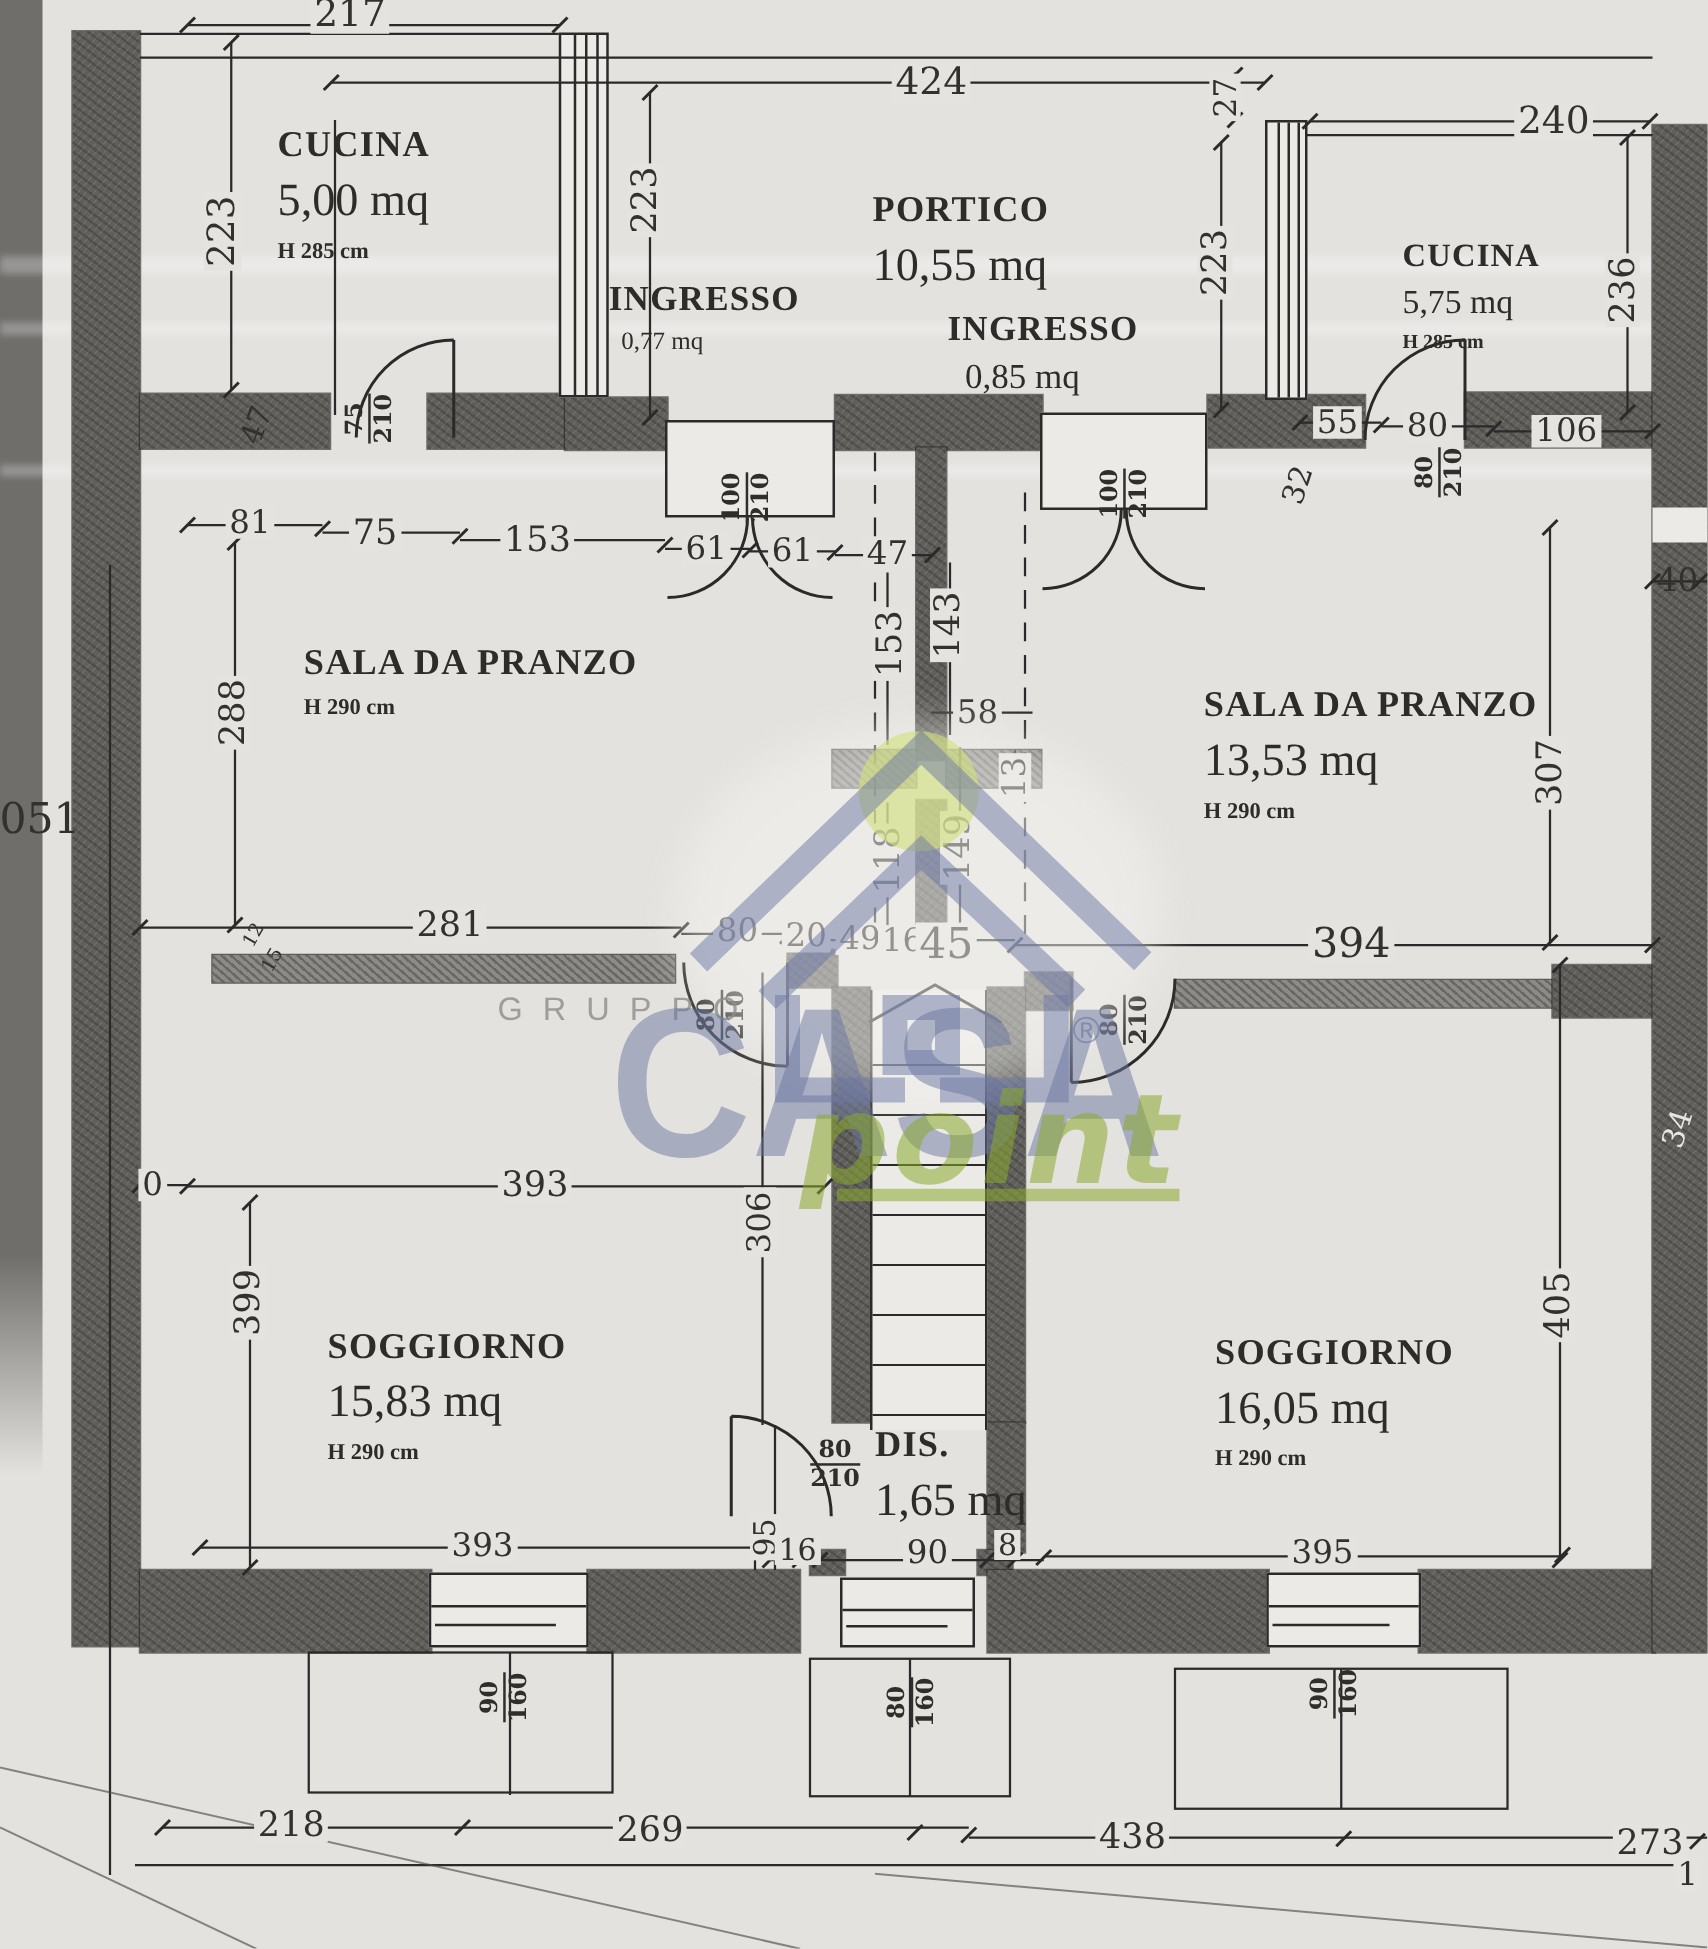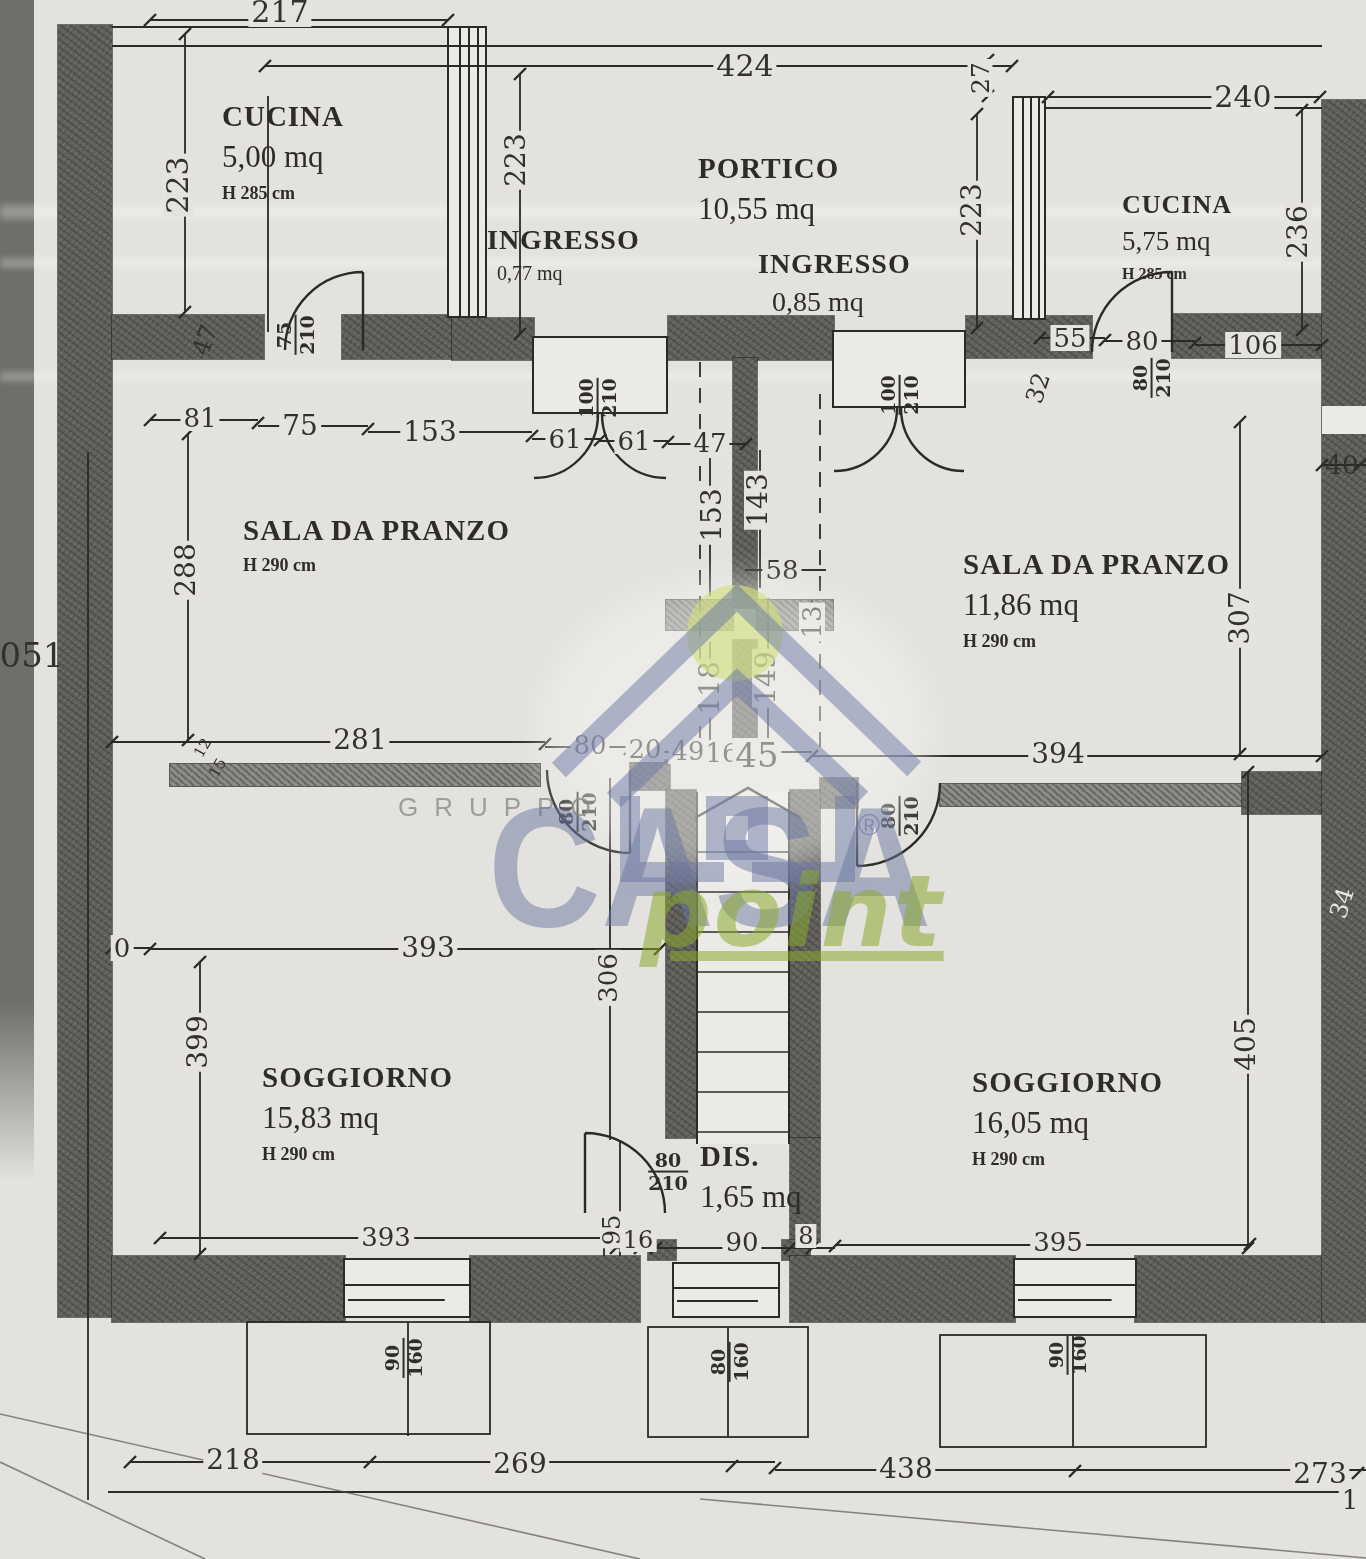--- a/index.html
+++ b/index.html
@@ -29,21 +29,21 @@
   .rv{transform:translate(-50%,-50%) rotate(-90deg);}
   .nobg{background:transparent;}
   .frac{position:absolute;display:flex;flex-direction:column;align-items:center;
        font:600 19px "DejaVu Serif",serif;color:#2f2e2a;line-height:1.05;
        transform:translate(-50%,-50%) rotate(-90deg);white-space:nowrap;}
   .frac.hz{transform:translate(-50%,-50%);}
   .frac .den{border-top:2px solid #2f2e2a;padding-top:1px;}
   .frac b{font-weight:600;}
   .room{position:absolute;color:#2e2c28;}
   .room .t{font-weight:600;font-size:29px;letter-spacing:1px;white-space:nowrap;}
-  .room .a{font-size:31px;margin-top:6px;white-space:nowrap;}
+  .room .a{font-size:37px;margin-top:6px;white-space:nowrap;}
   .room .h{font-size:18px;font-weight:700;margin-top:8px;white-space:nowrap;}
   .wm{position:absolute;pointer-events:none;}
   #wm-glow{left:540px;top:578px;width:390px;height:300px;border-radius:50%;
        background:rgba(244,244,240,.5);filter:blur(16px);}
   #wm-circle{left:687px;top:585px;width:96px;height:96px;border-radius:50%;
        background:rgba(210,224,125,.62);}
   #wm-gruppo{left:398px;top:792px;font:26px "Liberation Sans",sans-serif;letter-spacing:16px;
        color:rgba(140,140,138,.8);}
   #wm-casa{left:488px;top:782px;font:bold 170px "Liberation Sans",sans-serif;letter-spacing:0px;
        color:rgba(105,117,160,.5);transform:scaleX(.92);transform-origin:left top;line-height:1;}
@@ -237,21 +237,21 @@
   <div class="t" style="font-size:26px">CUCINA</div>
   <div class="a" style="font-size:27px">5,75 mq</div>
   <div class="h" style="font-size:16px">H 285 cm</div>
 </div>
 <div class="room" style="left:243px;top:514px">
   <div class="t">SALA DA PRANZO</div>
   <div class="h">H 290 cm</div>
 </div>
 <div class="room" style="left:963px;top:548px">
   <div class="t">SALA DA PRANZO</div>
-  <div class="a">11,86 mq</div>
+  <div class="a">13,53 mq</div>
   <div class="h">H 290 cm</div>
 </div>
 <div class="room" style="left:262px;top:1061px">
   <div class="t">SOGGIORNO</div>
   <div class="a">15,83 mq</div>
   <div class="h">H 290 cm</div>
 </div>
 <div class="room" style="left:972px;top:1066px">
   <div class="t">SOGGIORNO</div>
   <div class="a">16,05 mq</div>
@@ -289,21 +289,21 @@
 <span class="dim rv" style="left:710px;top:688px;font-size:28px">118</span>
 <span class="dim rv" style="left:766px;top:678px;font-size:28px">149</span>
 <span class="dim rv" style="left:1240px;top:618px;font-size:28px">307</span>
 <span class="dim nobg" style="left:1342px;top:465px;font-size:26px">40</span>
 <span class="dim" style="left:360px;top:740px;font-size:28px">281</span>
 <span class="dim" style="left:590px;top:745px;font-size:26px">80</span>
 <span class="dim" style="left:645px;top:749px;font-size:26px">20</span>
 <span class="dim" style="left:688px;top:751px;font-size:26px">49</span>
 <span class="dim" style="left:722px;top:753px;font-size:26px">16</span>
 <span class="dim" style="left:757px;top:755px;font-size:34px">45</span>
-<span class="dim" style="left:1058px;top:754px;font-size:28px">394</span>
+<span class="dim" style="left:1081px;top:754px;font-size:33px">394</span>
 <span class="dim nobg" style="left:203px;top:748px;font-size:15px;transform:translate(-50%,-50%) rotate(-60deg)">12</span>
 <span class="dim nobg" style="left:218px;top:768px;font-size:15px;transform:translate(-50%,-50%) rotate(-60deg)">15</span>
 <span class="dim" style="left:122px;top:948px;font-size:26px">0</span>
 <span class="dim" style="left:428px;top:948px;font-size:28px">393</span>
 <span class="dim rv" style="left:608px;top:978px;font-size:26px">306</span>
 <span class="dim rv" style="left:198px;top:1042px;font-size:28px">399</span>
 <span class="dim rv" style="left:1246px;top:1044px;font-size:28px">405</span>
 <span class="dim nobg" style="left:1342px;top:903px;font-size:24px;transform:translate(-50%,-50%) rotate(-72deg);color:#e8e6e3">34</span>
 <span class="dim rv" style="left:612px;top:1230px;font-size:24px">95</span>
 <span class="dim" style="left:638px;top:1240px;font-size:24px">16</span>

